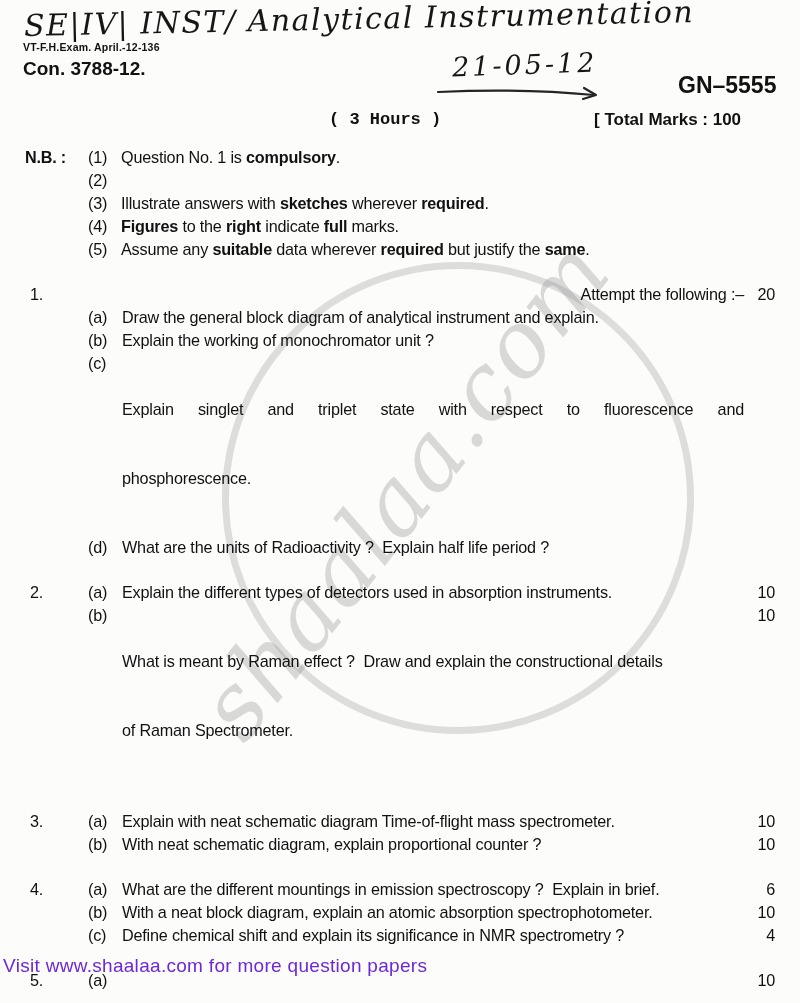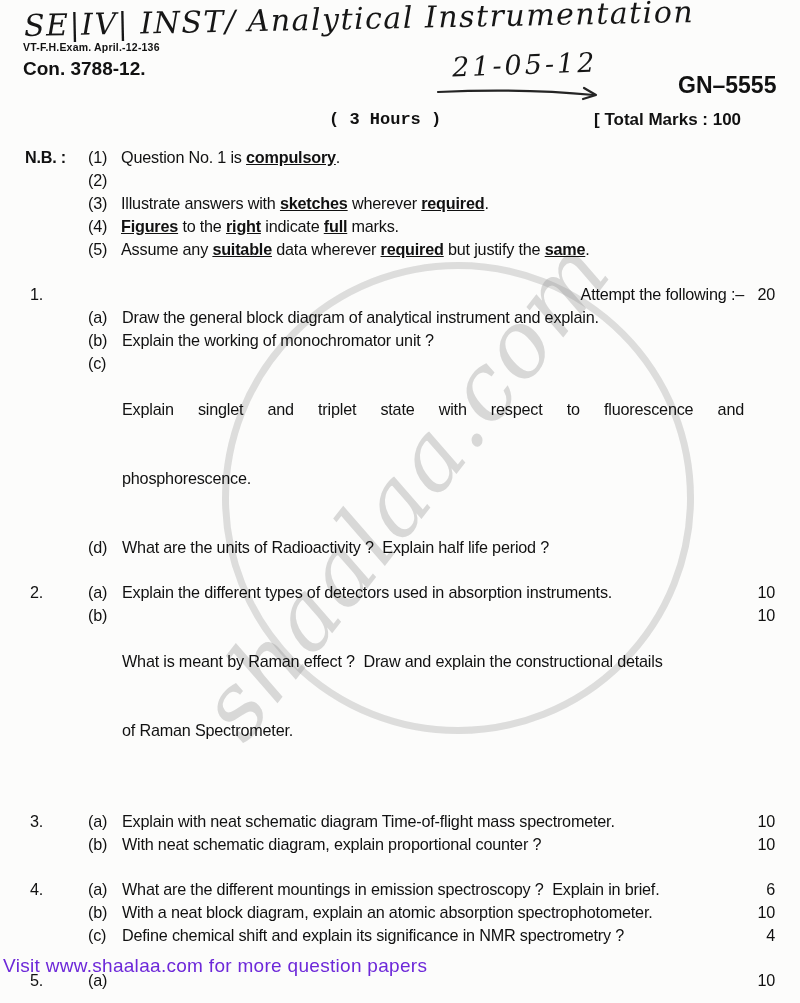--- a/index.html
+++ b/index.html
@@ -67,21 +67,21 @@
     position: relative; z-index: 1;
     padding: 146px 25px 0 25px;
     font-size: 16.2px;
     line-height: 23px;
     letter-spacing: -0.2px;
   }
   .nb-row { display: flex; }
   .nb-lab { width: 63px; flex: none; font-weight: bold; }
   .nb-num { width: 33px; flex: none; }
   .nb-txt { flex: 1; }
-  b { font-weight: bold; text-decoration: underline; }
+  b { font-weight: bold; }
 
   .q { margin-top: 22px; padding-left: 5px; }
   .row { display: flex; align-items: flex-start; }
   .cnn { width: 35px; flex: none; }          
   .cintro { width: 679px; flex: none; text-align: right; }      
   .cn { width: 58px; flex: none; }           
   .cl { width: 34px; flex: none; }           
   .ct { width: 622px; flex: none; white-space: pre-wrap; }
   .cm { flex: 1; text-align: right; }
   .stretch { text-align: justify; text-align-last: justify; }

